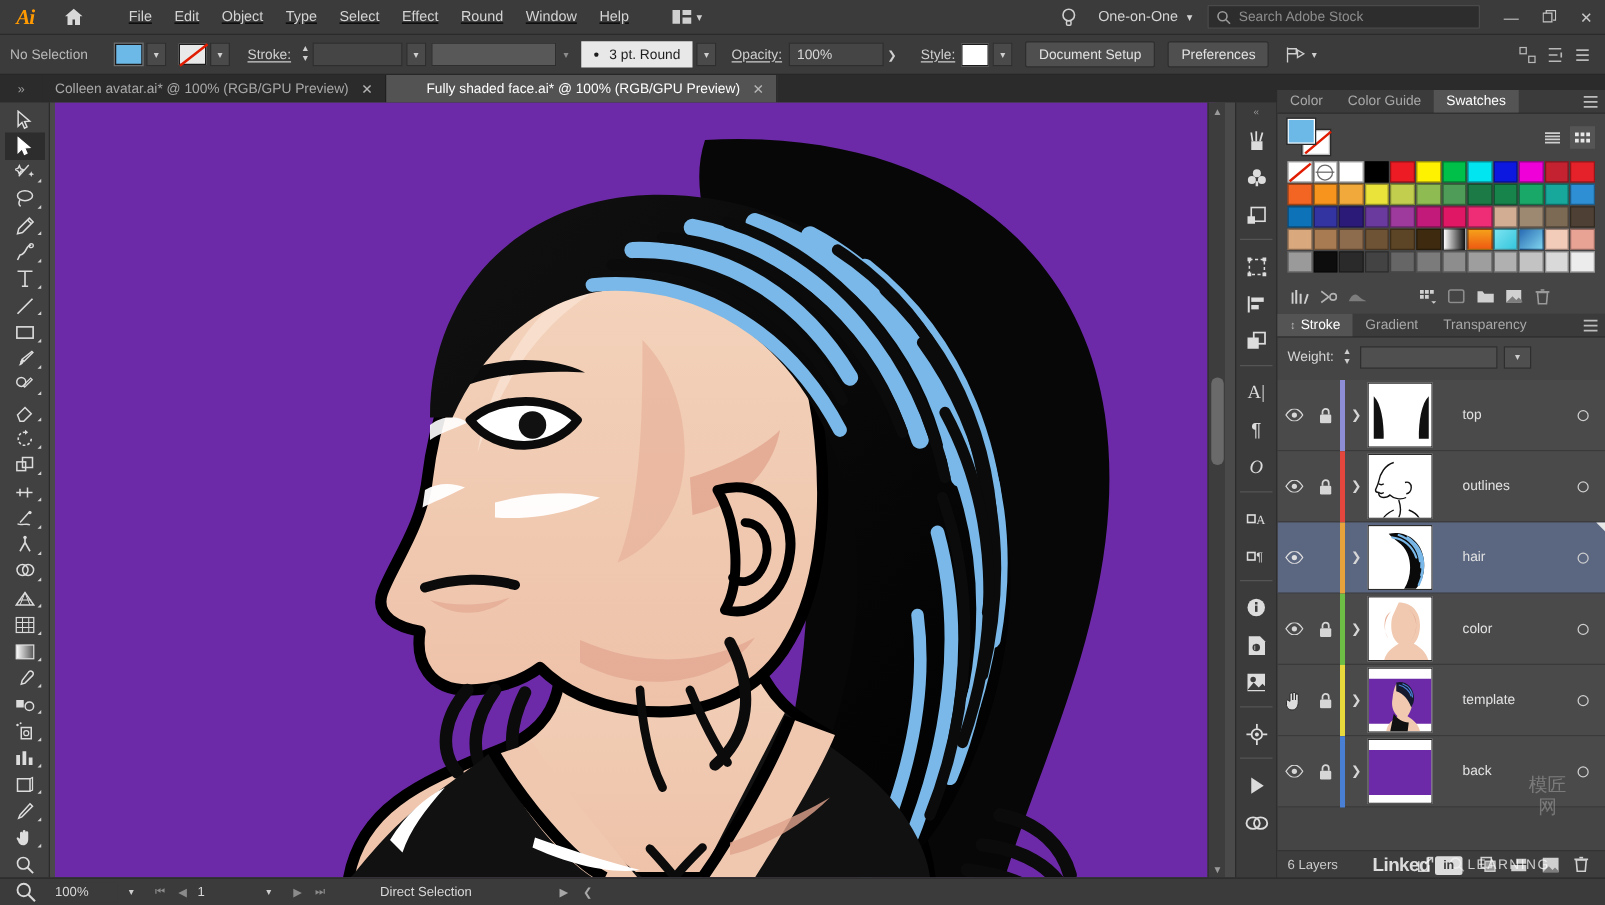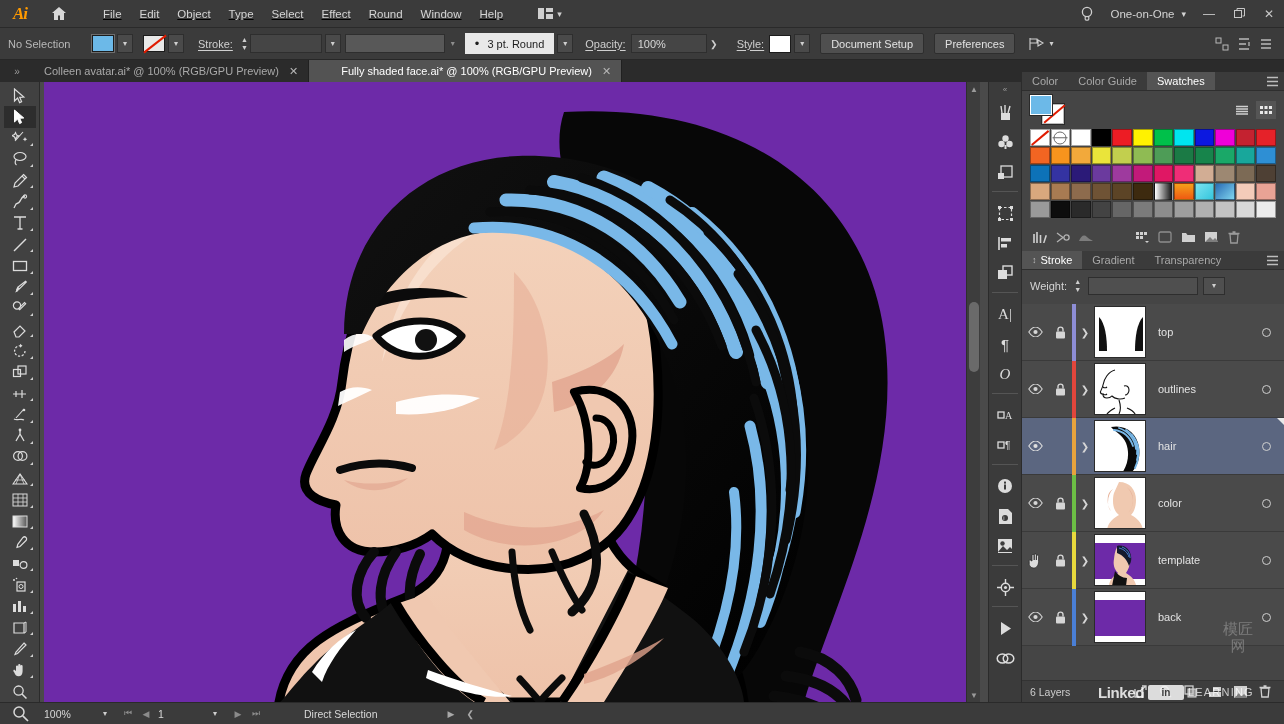--- a/index.html
+++ b/index.html
@@ -194,21 +194,21 @@
   .lrow.selected{ background:#5b6680; }
   .lrow.selected:after{
     content:''; position:absolute; right:0; top:0;
     border-top:7px solid #e8e8e8; border-left:7px solid transparent;
   }
   .leye{ width:26px;display:flex;align-items:center;justify-content:center;}
   .llock{ width:24px;display:flex;align-items:center;justify-content:center;}
   .lcolor{ width:4px; height:57px; }
   .ldisc{ width:18px; display:flex;align-items:center;justify-content:center;color:#d6d6d6;font-size:10px;}
   .lthumb{ width:52px;height:52px;background:#fff;border:1px solid #2b2b2b; overflow:hidden; position:relative;}
-  .lname{ flex:1; color:#e2e2e2; font-size:11px; padding-left:12px; }
+  .lname{ flex:1; color:#e2e2e2; font-size:11px; padding-left:24px; }
   .ltarget{ width:36px;display:flex;align-items:center;justify-content:center;}
   .tcircle{ width:9px;height:9px;border-radius:50%;border:1.5px solid #cfcfcf;}
 
   .layerfoot{
     position:absolute; left:0; bottom:0; width:262px; height:22px; background:#3d3d3d;
     display:flex; align-items:center; border-top:1px solid #333;
   }
   .lfcount{ color:#cdcdcd; font-size:10.5px; padding-left:8px; }
   .lfbtns{ margin-left:auto; display:flex; gap:3px; padding-right:8px; }
   .lfb{ width:22px;height:20px;display:flex;align-items:center;justify-content:center;color:#cfcfcf;}
@@ -237,21 +237,21 @@
   .wmcjk{
     position:absolute; left:1218px; top:620px; width:40px; height:70px;
     font-size:15px; color:rgba(235,235,235,0.30); line-height:17px; text-align:center;
     pointer-events:none; user-select:none;
   }
   .wmlinked{
     position:absolute; left:1098px; top:682px; width:170px; height:20px;
     display:flex; align-items:center; gap:4px; pointer-events:none; user-select:none;
   }
   .wmlinked .lk{ color:rgba(255,255,255,.82); font-size:15px; font-weight:bold; letter-spacing:-.4px;}
-  .wmlinked .inbox{ width:36px;height:15px;background:rgba(255,255,255,.82); color:#3b3b3b; font-size:10px; font-weight:bold; display:flex;align-items:center;justify-content:center; border-radius:2px;}
+  .wmlinked .inbox{ width:22px;height:15px;background:rgba(255,255,255,.82); color:#3b3b3b; font-size:10px; font-weight:bold; display:flex;align-items:center;justify-content:center; border-radius:2px;}
   .wmlinked .lrn{ color:rgba(255,255,255,.72); font-size:11px; letter-spacing:1.2px;}
 
   svg{ display:block; }
 </style>
 </head>
 <body>
 
 <div id="app">
 
   <div class="menubar">
@@ -284,20 +284,27 @@
     <div class="menu-right">
       <div class="bulb">
         <svg width="12" height="16" viewBox="0 0 12 16">
             <circle cx="6" cy="6" r="4.6" fill="none" stroke="#cfcfcf" stroke-width="1.3"></circle>
             <rect x="4.2" y="10.5" width="3.6" height="3.6" rx="1" fill="none" stroke="#cfcfcf" stroke-width="1.2"></rect>
           </svg>
       </div>
       <div class="oneonone">
         <span>One-on-One</span>
         <span style="font-size:9px;">▾</span>
+      </div>
+      <div class="stock-search">
+        <svg width="12" height="12" viewBox="0 0 12 12">
+            <circle cx="5" cy="5" r="3.6" fill="none" stroke="#9a9a9a" stroke-width="1.3"></circle>
+            <path d="M7.8 7.8L11 11" stroke="#9a9a9a" stroke-width="1.3"></path>
+          </svg>
+        <span>Search Adobe Stock</span>
       </div>
       <div class="wbtns">
         <div class="wbtn">—</div>
         <div class="wbtn">
           <svg width="11" height="11" viewBox="0 0 11 11">
               <rect x="0.5" y="2.5" width="7" height="7" fill="none" stroke="#c8c8c8"></rect>
               <path d="M3 2.5V0.5h7.5V8h-2" fill="none" stroke="#c8c8c8"></path>
             </svg>
         </div>
         <div class="wbtn close">✕</div>

